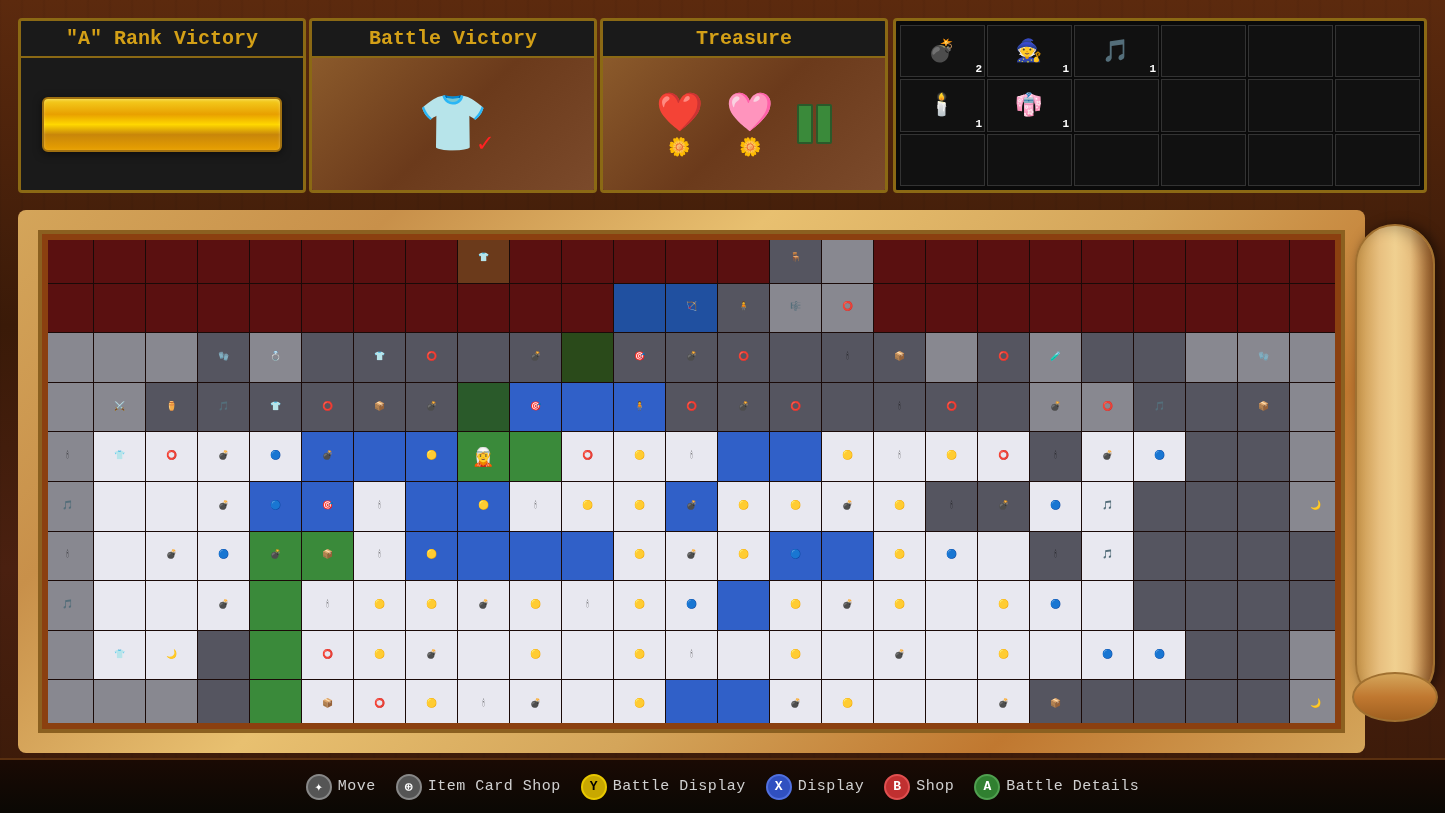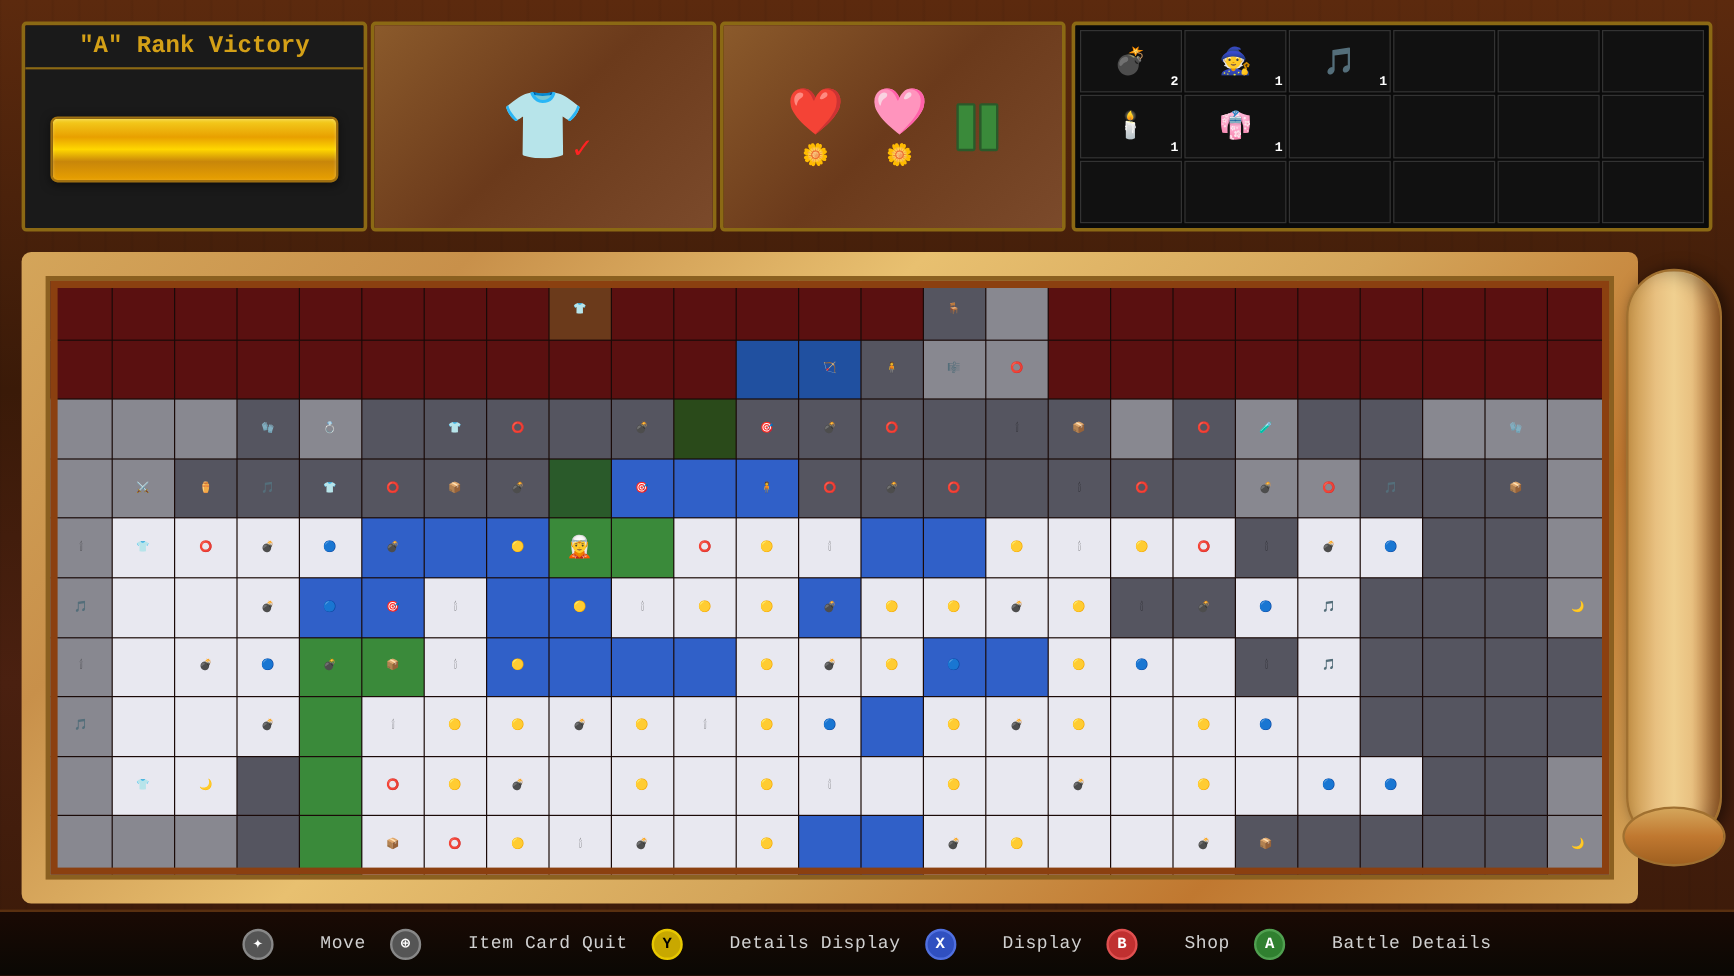--- a/index.html
+++ b/index.html
@@ -274,21 +274,20 @@
     .btn-plus { background: #555; border: 2px solid #888; }
     .btn-y { background: #c8a800; border: 2px solid #e8c800; color: #000; }
     .btn-x { background: #3050c0; border: 2px solid #5070e0; }
     .btn-b { background: #c03030; border: 2px solid #e05050; }
     .btn-a { background: #308030; border: 2px solid #50a050; }
 
     .control-label {
       font-size: 15px;
       color: #d0d0d0;
       letter-spacing: 0.5px;
-      margin-left: 33px;
     }
 
     
     .cell-icon {
       font-size: 9px;
       line-height: 1;
       text-align: center;
     }
 
     
@@ -310,29 +309,31 @@
   <div class="tab-section">
 
     <div class="tab-panel rank-panel">
       <div class="tab-title">"A" Rank Victory</div>
       <div class="tab-content">
         <div class="gold-bar"></div>
       </div>
     </div>
 
     <div class="tab-panel victory-panel">
+      <div class="tab-title">Battle Victory</div>
       <div class="tab-content">
         <div style="position:relative; font-size:56px;">
           <span>👕</span>
           <span style="position:absolute;bottom:0;right:-5px;color:#ff2222;font-size:26px;font-weight:bold;">✓</span>
         </div>
       </div>
     </div>
 
     <div class="tab-panel treasure-panel">
+      <div class="tab-title">Treasure</div>
       <div class="tab-content">
 
         <div style="display:flex;flex-direction:column;align-items:center;">
           <span style="font-size:38px;">❤️</span>
           <span style="font-size:18px;">🌼</span>
         </div>
 
         <div style="display:flex;flex-direction:column;align-items:center;margin:0 8px;">
           <span style="font-size:38px;">🩷</span>
           <span style="font-size:18px;">🌼</span>
@@ -918,25 +919,25 @@
   </div>
 </div>
 
 <div class="bottom-bar">
   <div class="bottom-control">
     <div class="btn-icon btn-cross">✦</div>
     <span class="control-label">Move</span>
   </div>
   <div class="bottom-control">
     <div class="btn-icon btn-plus">⊕</div>
-    <span class="control-label">Item Card Quit</span>
+    <span class="control-label">Item Card Shop</span>
   </div>
   <div class="bottom-control">
     <div class="btn-icon btn-y">Y</div>
-    <span class="control-label">Details Display</span>
+    <span class="control-label">Battle Display</span>
   </div>
   <div class="bottom-control">
     <div class="btn-icon btn-x">X</div>
     <span class="control-label">Display</span>
   </div>
   <div class="bottom-control">
     <div class="btn-icon btn-b">B</div>
     <span class="control-label">Shop</span>
   </div>
   <div class="bottom-control">

